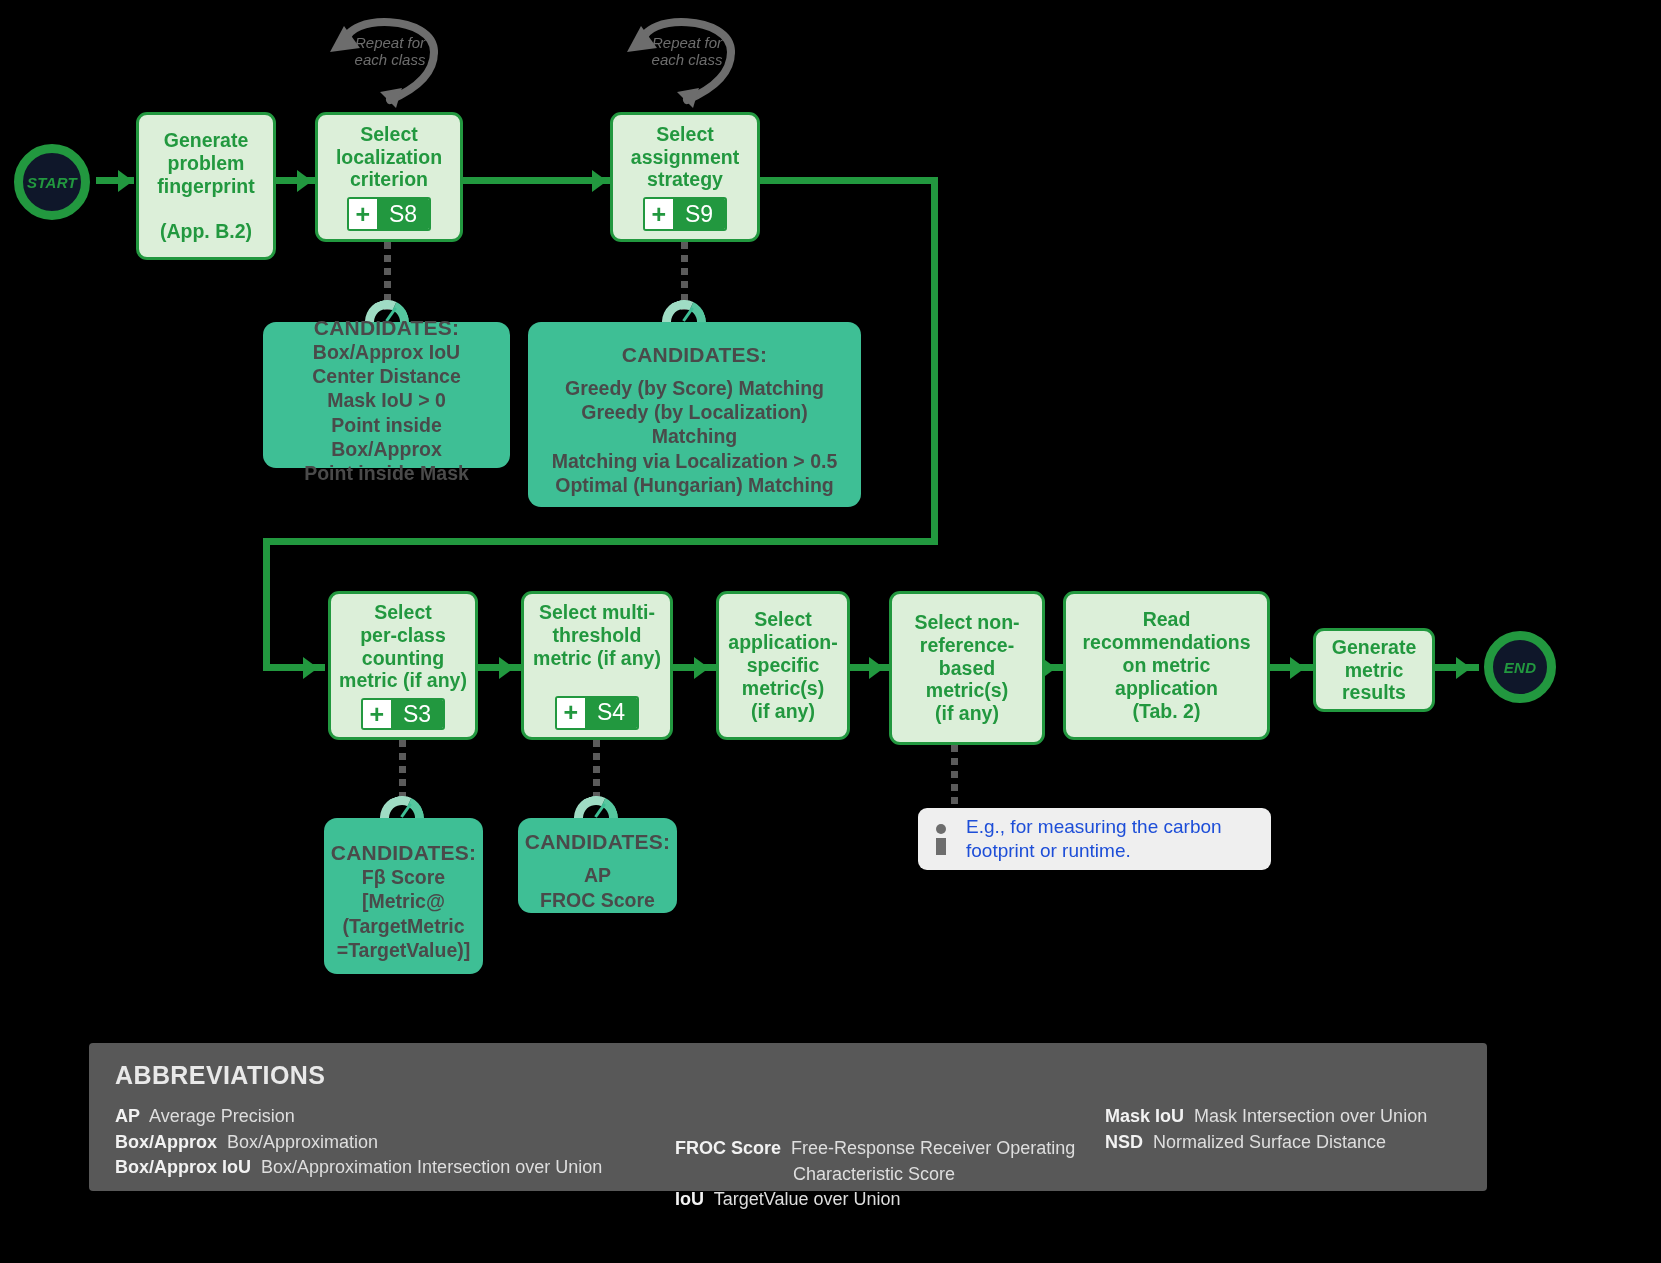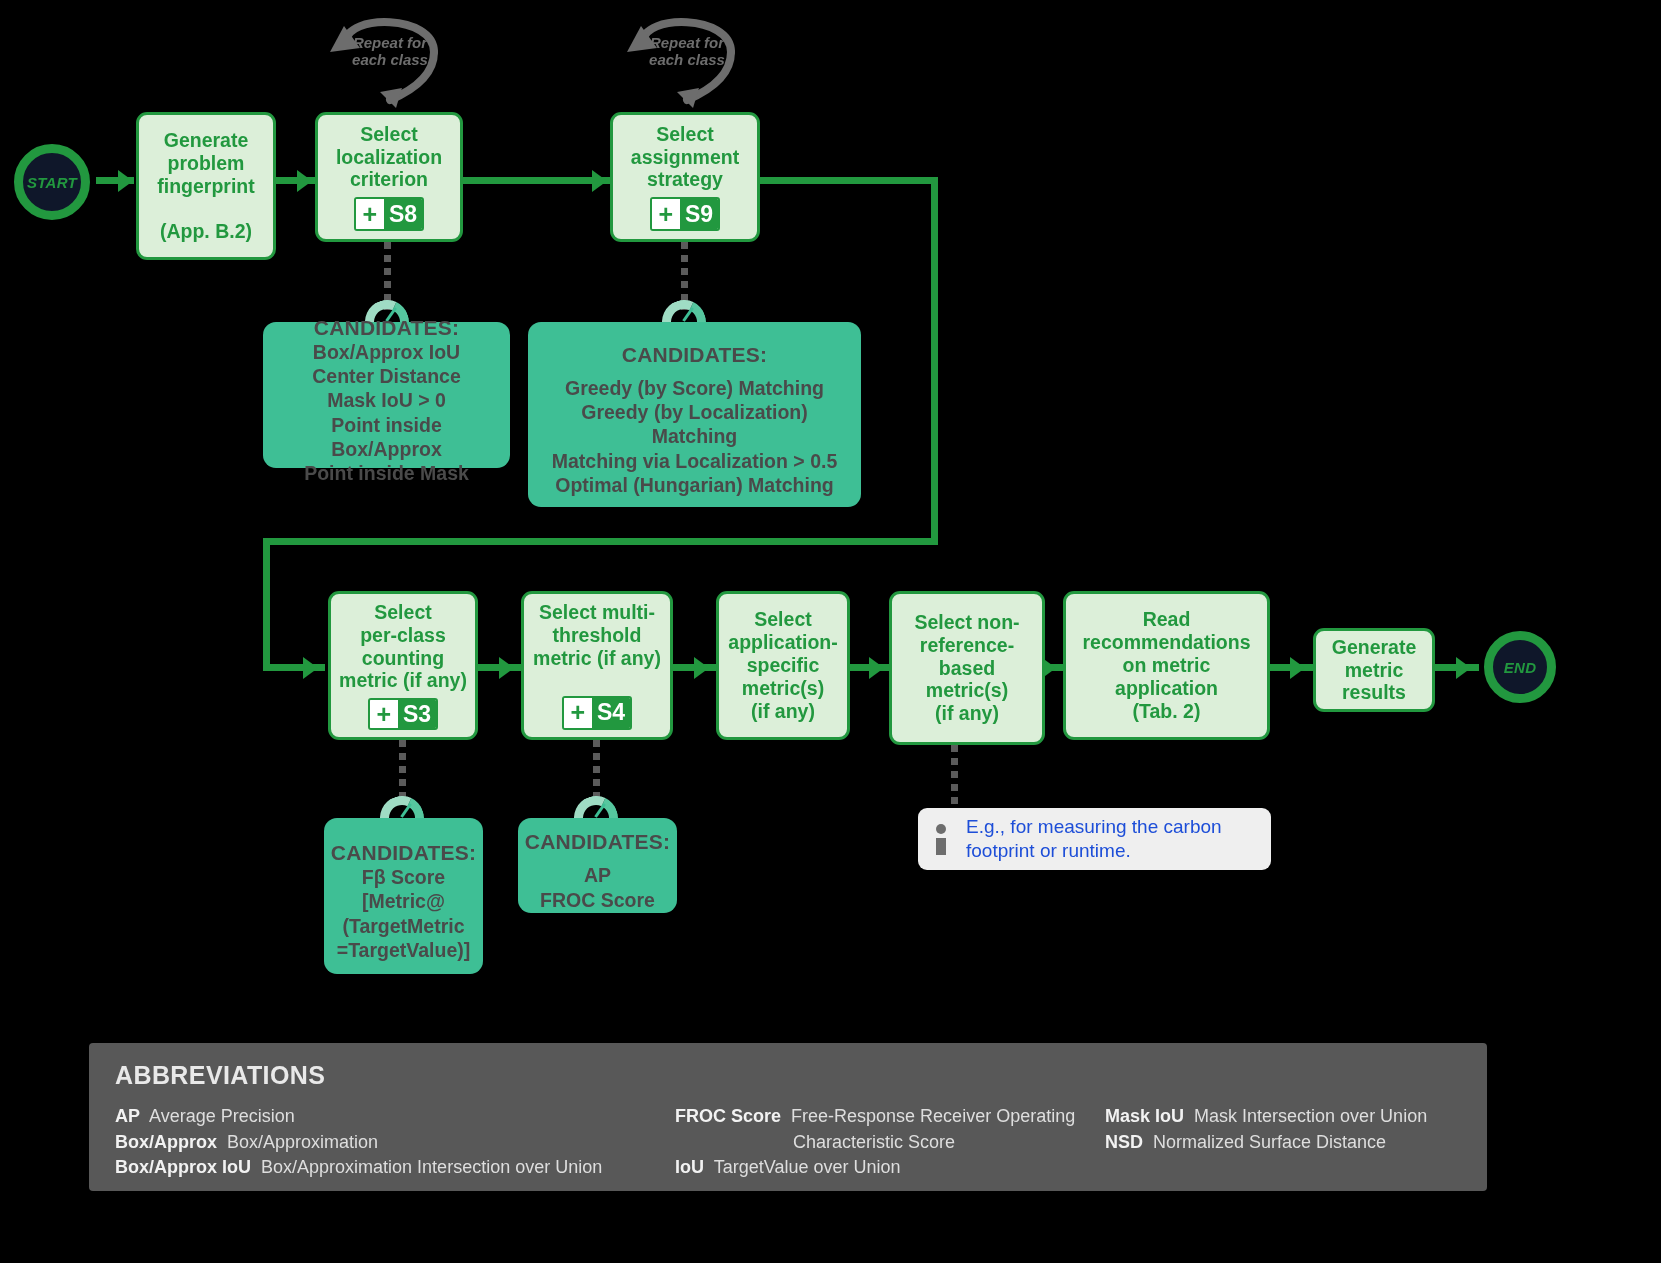--- a/index.html
+++ b/index.html
@@ -22,22 +22,22 @@
     display:flex;flex-direction:column;align-items:center;justify-content:center;
     color:#22983f;font-weight:bold;font-size:19.5px;line-height:1.17;
     text-align:center;padding:7px 6px;}
   .step .lines{white-space:pre-line;}
 
   
   .sbadge{display:inline-flex;align-items:stretch;margin-top:6px;
     border:2.5px solid #22983f;border-radius:3px;overflow:hidden;height:30px;}
   .sbadge .plus{background:#ffffff;color:#22983f;font-size:25px;font-weight:bold;
     line-height:25px;width:28px;display:flex;align-items:center;justify-content:center;}
-  .sbadge .code{background:#22983f;color:#ffffff;font-size:23px;font-weight:bold;
-    padding:0 5px;display:flex;align-items:center;justify-content:center;}
+  .sbadge .code{background:#22983f;color:#ffffff;font-size:23px;font-weight:normal;
+    padding:0 12px;display:flex;align-items:center;justify-content:center;}
 
   
   .cand{background:#3ebf95;border-radius:13px;color:#4a4a4a;text-align:center;
     display:flex;flex-direction:column;align-items:center;justify-content:center;
     padding:8px 12px;}
   .cand .title{font-weight:bold;font-size:21px;letter-spacing:.2px;margin-top:11px;}
   .cand .body{font-weight:bold;font-size:19.5px;line-height:1.24;white-space:pre-line;}
   .cand .body.sp{margin-top:9px;}
 
   
@@ -54,41 +54,41 @@
 
   
   .conn{position:absolute;background:#22983f;}
   .arrow{position:absolute;width:0;height:0;
     border-top:11px solid transparent;border-bottom:11px solid transparent;
     border-left:15px solid #22983f;}
 
   
   .loop{position:absolute;width:120px;height:100px;}
   .loop .txt{position:absolute;left:12px;top:26px;width:96px;color:#6d6d6d;
-    font-style:italic;font-weight:bold;font-size:15px;line-height:1.15;text-align:center;}
+    font-style:italic;font-weight:normal;font-size:15px;line-height:1.15;text-align:center;}
 
   
   .info{position:absolute;background:#efefef;border-radius:9px;display:flex;
     align-items:center;padding:9px 14px 9px 10px;box-sizing:border-box;}
   .info .ibox{width:26px;height:34px;flex:0 0 26px;position:relative;margin-right:12px;}
   .info .ibox s{position:absolute;left:8px;top:2px;width:10px;height:10px;
     border-radius:50%;background:#6d6d6d;}
   .info .ibox u{position:absolute;left:8px;top:16px;width:10px;height:17px;
     background:#6d6d6d;}
   .info .itxt{color:#1d4ed8;font-size:19px;line-height:1.25;}
 
   
   .abbr{position:absolute;background:#585858;border-radius:4px;
     box-sizing:border-box;padding:18px 26px 14px 26px;}
   .abbr .head{color:#e9e9e9;font-weight:bold;font-size:25px;letter-spacing:.4px;
     margin-bottom:14px;}
   .abbr .cols{display:flex;}
   .abbr .col{flex:0 0 auto;}
   .abbr .col.c1{width:560px;}
-  .abbr .col.c2{width:430px;}
+  .abbr .col.c2{width:430px;margin-top:32px;}
   .abbr .col.c3{width:400px;}
   .abbr .row{color:#dedede;font-size:18px;line-height:1.42;}
   .abbr .row em{font-style:normal;font-weight:bold;color:#f2f2f2;}
   .abbr .cont{padding-left:118px;}
 </style>
 </head>
 <body>
 
 <div class="canvas">
 

